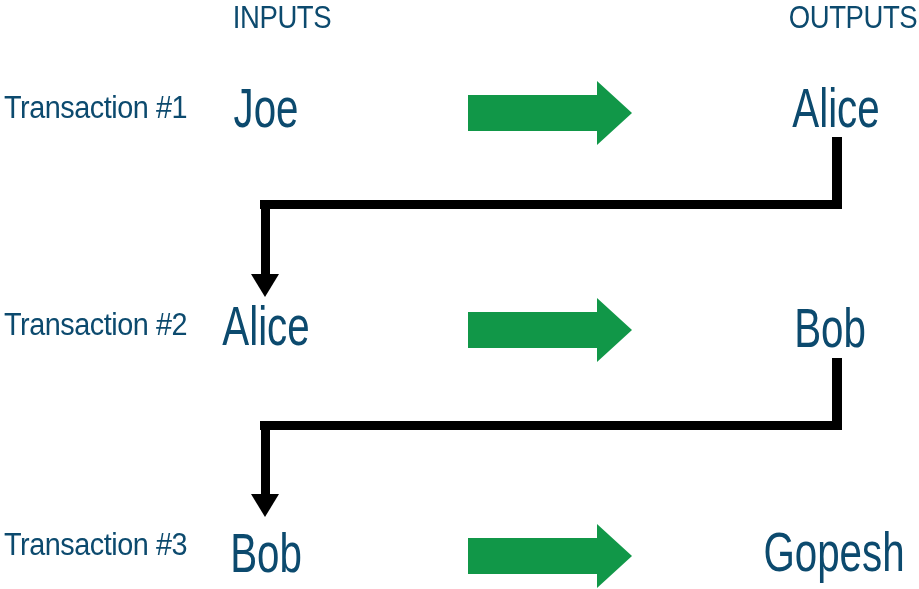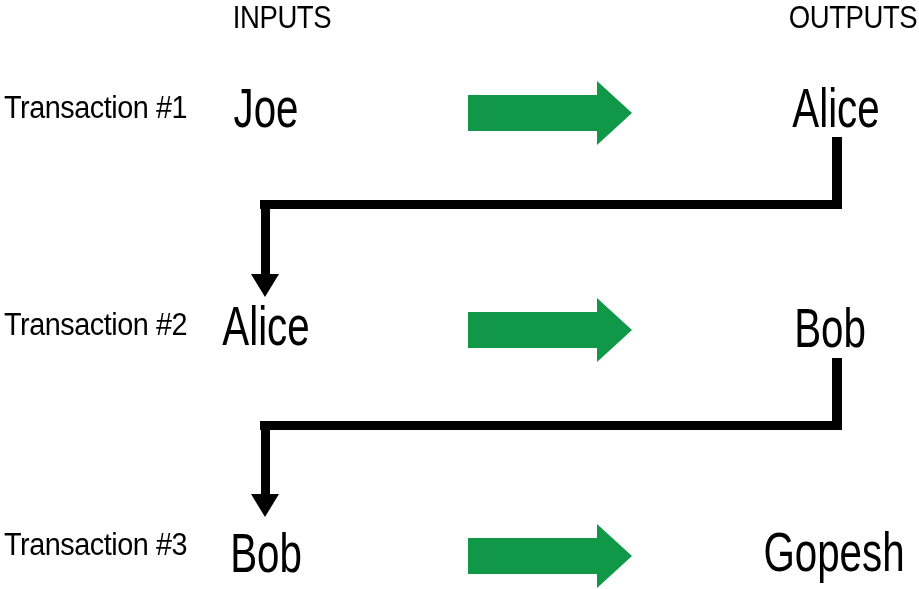--- a/index.html
+++ b/index.html
@@ -3,21 +3,21 @@
 <meta charset="utf-8">
 <style>
   html, body { margin: 0; padding: 0; }
   body { font-family: "Liberation Sans", sans-serif; }
   .canvas {
     position: relative;
     width: 919px;
     height: 589px;
     background: #ffffff;
     overflow: hidden;
-    color: #000000;
+    color: #0c4a6e;
   }
   .hdr {
     position: absolute;
     font-size: 32px;
     line-height: 1;
     white-space: nowrap;
     transform: translate(-50%, -50%) scaleX(0.86);
     letter-spacing: -0.5px;
   }
   .txlabel {

